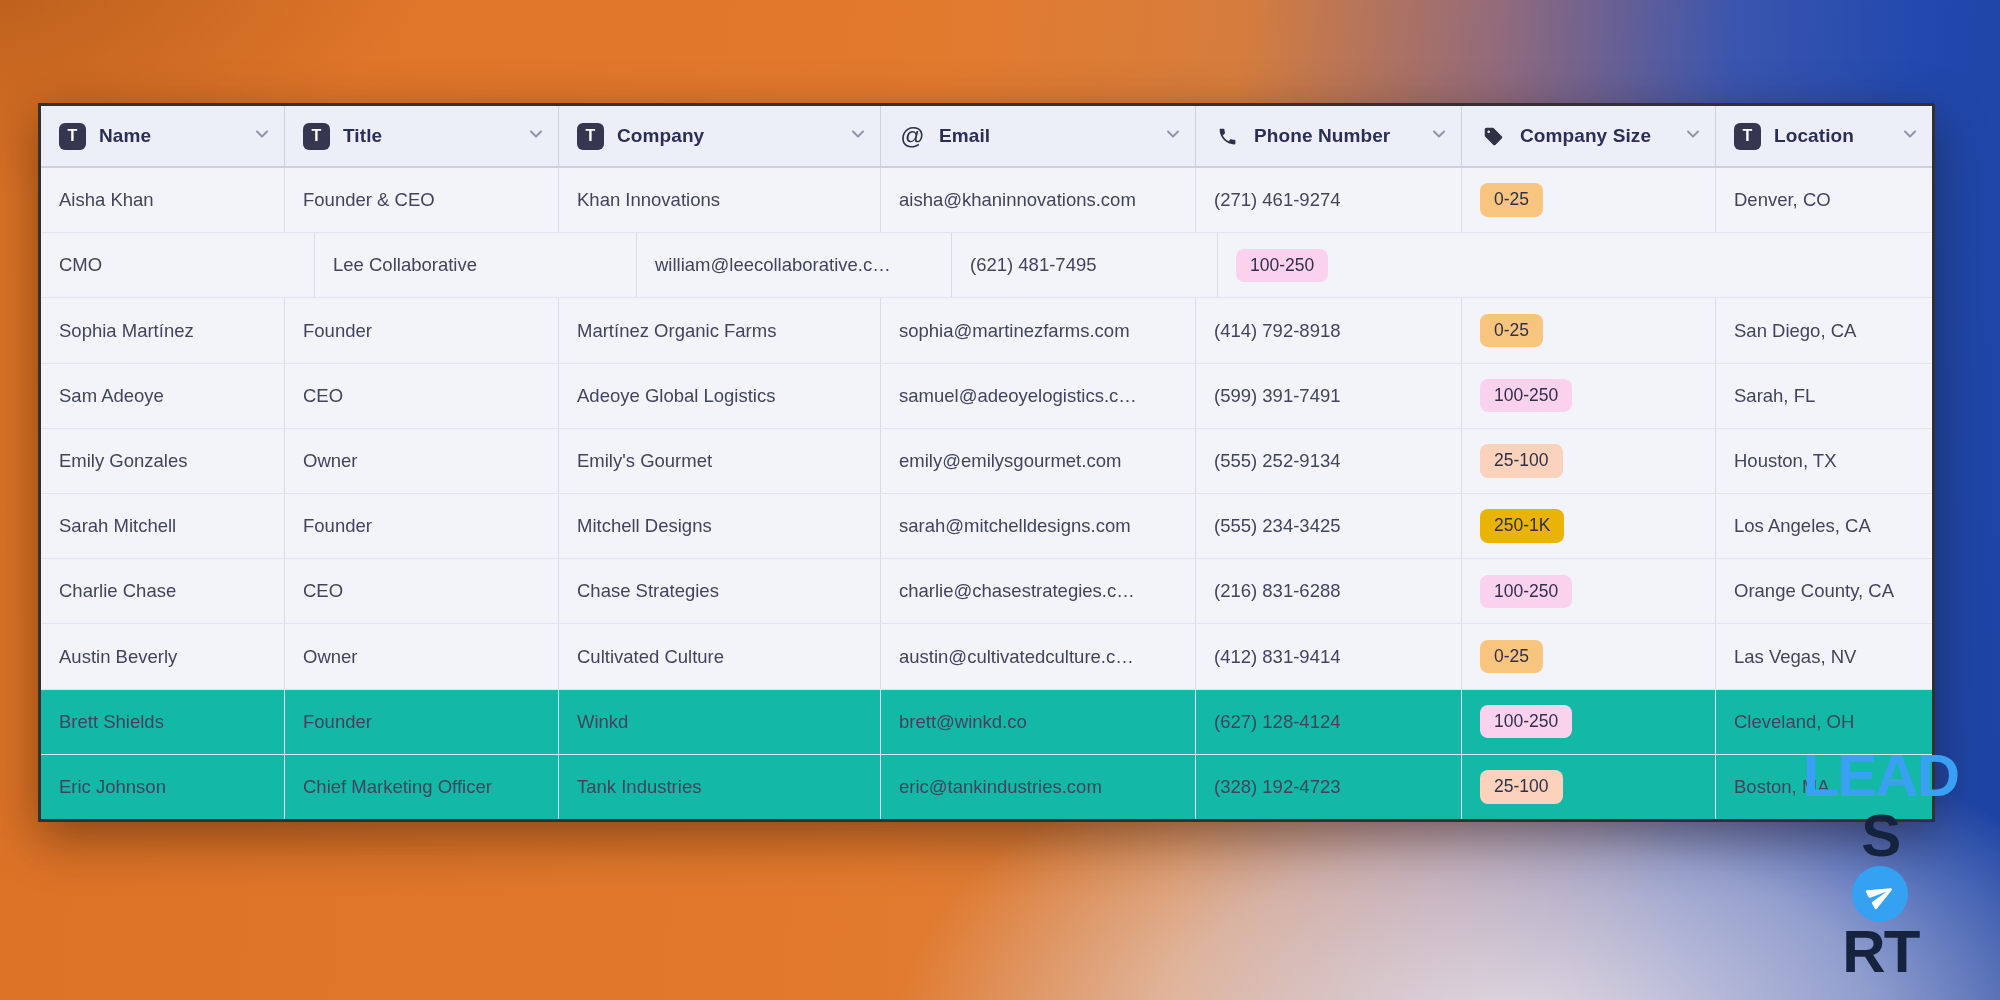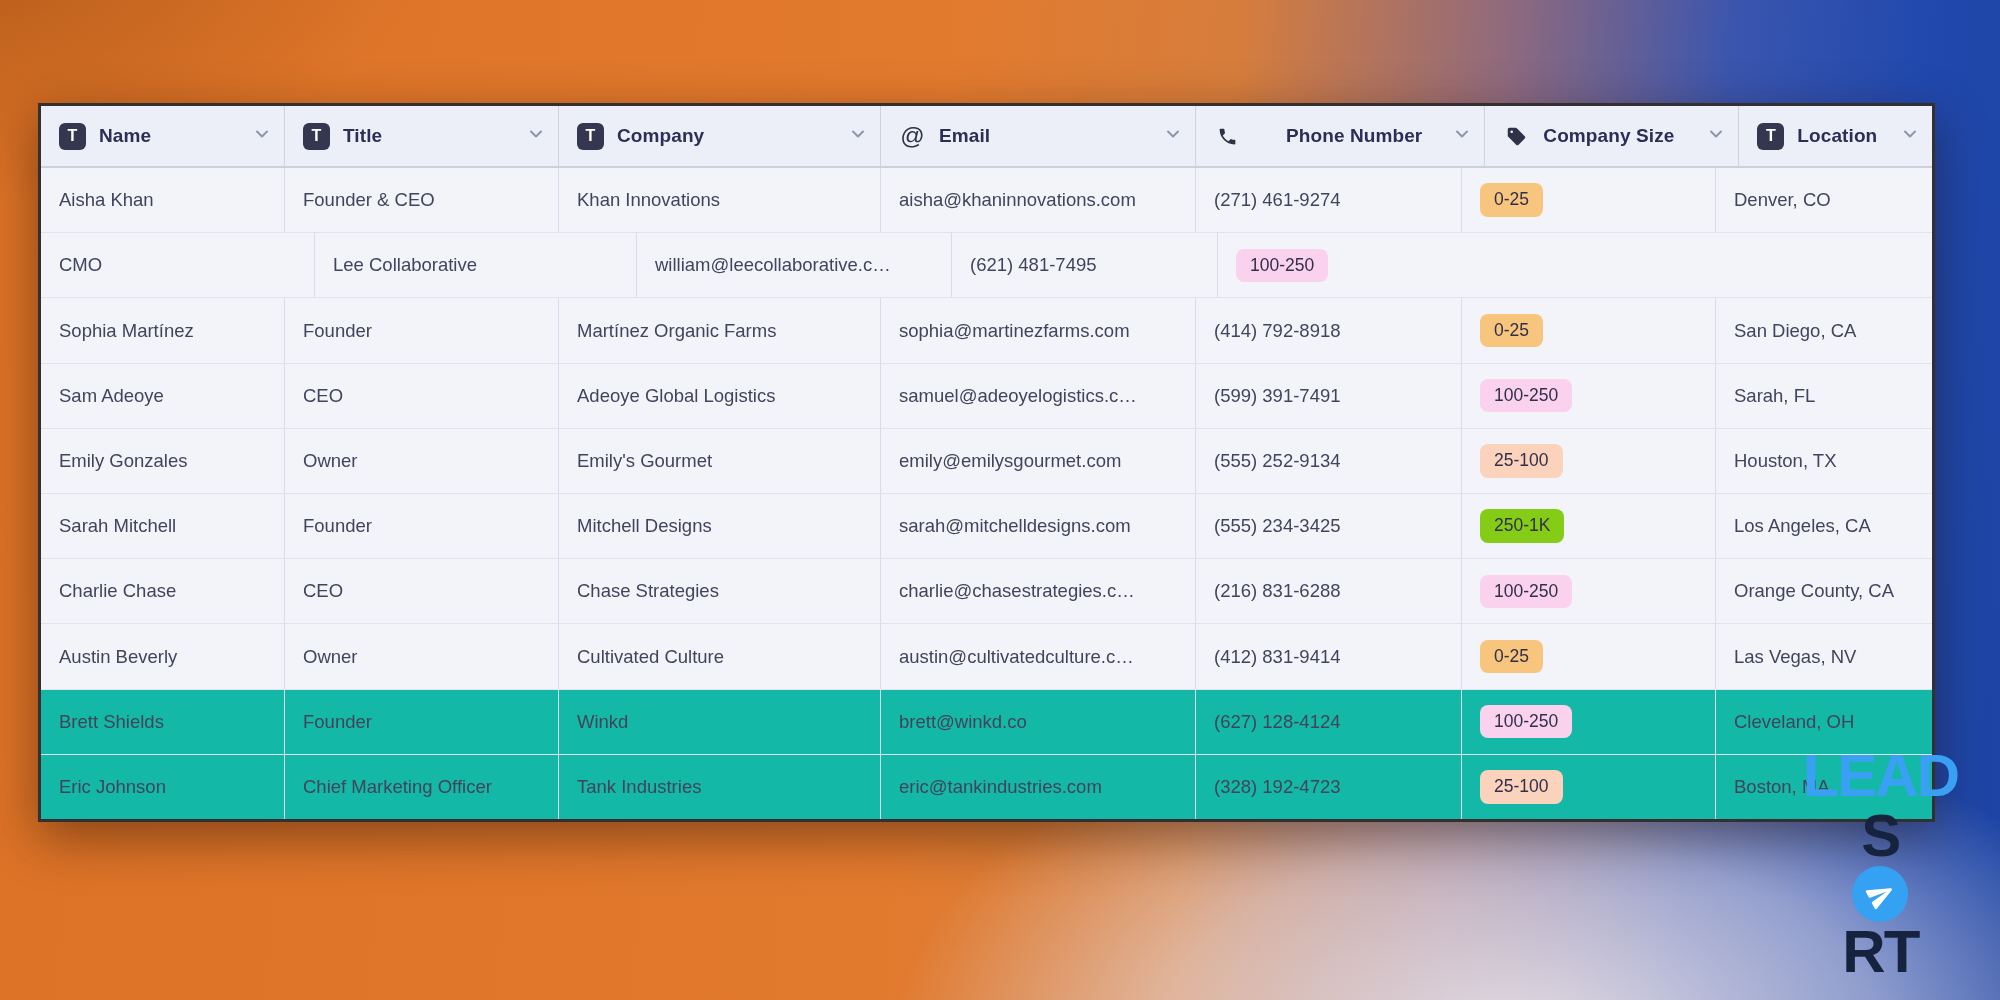--- a/index.html
+++ b/index.html
@@ -60,21 +60,21 @@
     display:flex; align-items:center;
     padding:0 16px 0 18px;
     border-right:1px solid #dadceb;
     color:#41445c; font-size:18.5px;
     white-space:nowrap; overflow:hidden; text-overflow:ellipsis;
   }
   .td:last-child{ border-right:none; }
 
   
   .c0{ flex:0 0 244px; } .c1{ flex:0 0 274px; } .c2{ flex:0 0 322px; }
-  .c3{ flex:0 0 315px; } .c4{ flex:0 0 266px;gap:32px; } .c5{ flex:0 0 254px; }
+  .c3{ flex:0 0 315px; } .c4{ flex:0 0 266px; } .c5{ flex:0 0 254px; }
   .c6{ flex:1; }
 
   .badge{
     display:inline-block; padding:8px 14px; border-radius:8px;
     font-size:17.5px; color:#30304a; line-height:1;
   }
 
   
   .logo{
     position:absolute; right:42px; bottom:18px;
@@ -231,21 +231,21 @@
         </div>
         <div class="td c6">Houston, TX</div>
       </div>
       <div class="tr tint">
         <div class="td c0">Sarah Mitchell</div>
         <div class="td c1">Founder</div>
         <div class="td c2">Mitchell Designs</div>
         <div class="td c3">sarah@mitchelldesigns.com</div>
         <div class="td c4">(555) 234-3425</div>
         <div class="td c5">
-          <span class="badge" style="background: #84cc16;">250-1K</span>
+          <span class="badge" style="background: #eab308;">250-1K</span>
         </div>
         <div class="td c6">Los Angeles, CA</div>
       </div>
       <div class="tr tint">
         <div class="td c0">Charlie Chase</div>
         <div class="td c1">CEO</div>
         <div class="td c2">Chase Strategies</div>
         <div class="td c3">charlie@chasestrategies.c…</div>
         <div class="td c4">(216) 831-6288</div>
         <div class="td c5">

